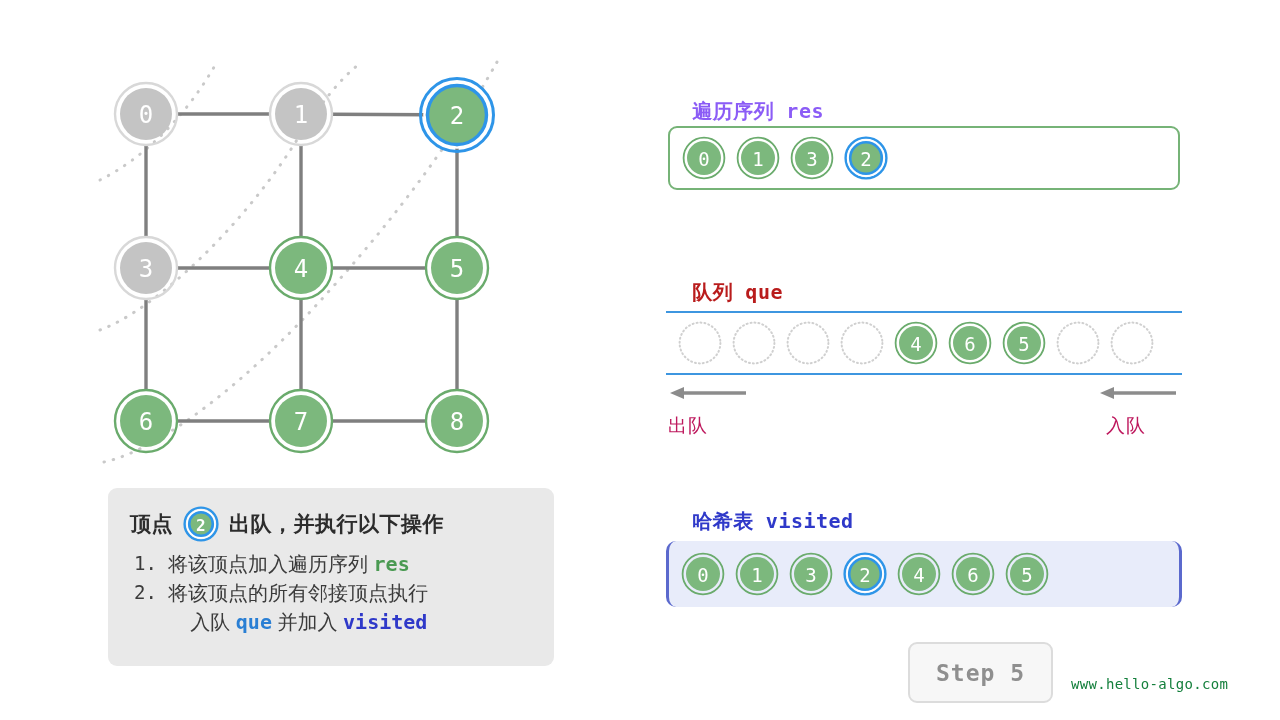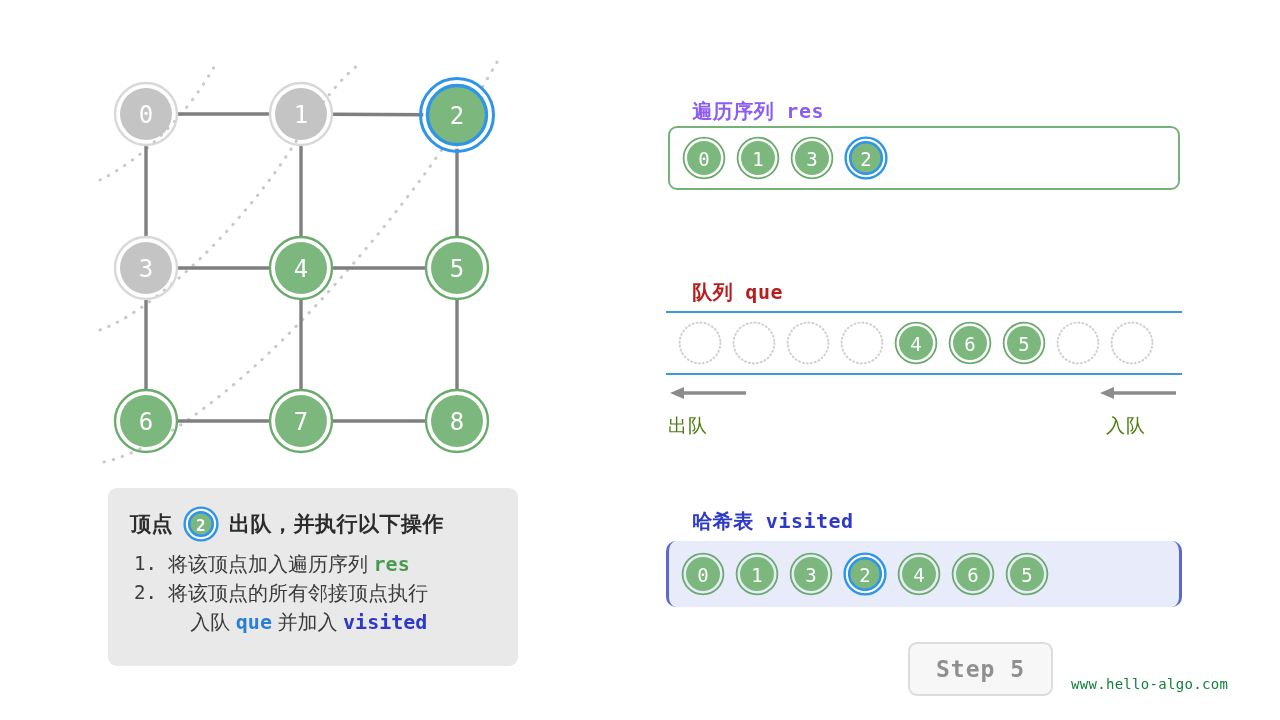--- a/index.html
+++ b/index.html
@@ -31,21 +31,21 @@
     fill: #ffffff;
     text-anchor: middle;
     dominant-baseline: central;
     font-weight: 400;
   }
 
   
   #caption-box {
     position: absolute;
     left: 108px; top: 488px;
-    width: 410px; height: 178px;
+    width: 446px; height: 178px;
     background: #e9e9e9;
     border-radius: 9px;
     box-sizing: border-box;
     padding: 16px 20px 8px 22px;
   }
   #caption-head {
     display: flex;
     align-items: center;
     font-size: 21px;
     font-weight: bold;
@@ -158,32 +158,32 @@
   #arrow-row {
     position: absolute;
     left: 46px; top: 383px;
     width: 516px; height: 52px;
   }
   .arrow-group { position: absolute; top: 0; }
   #arrow-left  { left: 2px; }
   #arrow-right { left: 412px; }
   .arrow-label {
     font-size: 19px;
-    color: #4d7c0f;
+    color: #be185d;
     margin-top: 6px;
     text-align: left;
     letter-spacing: 1px;
   }
   #arrow-right .arrow-label { text-align: center; padding-right: 4px; }
 
   
   #step-badge {
     position: absolute;
     left: 908px; top: 642px;
-    width: 145px; height: 54px;
+    width: 145px; height: 61px;
     background: #f7f7f7;
     border: 2px solid #dcdcdc;
     border-radius: 9px;
     box-sizing: border-box;
     display: flex;
     align-items: center;
     justify-content: center;
   }
   #step-badge span {
     font-family: "DejaVu Sans Mono", "Liberation Mono", monospace;

